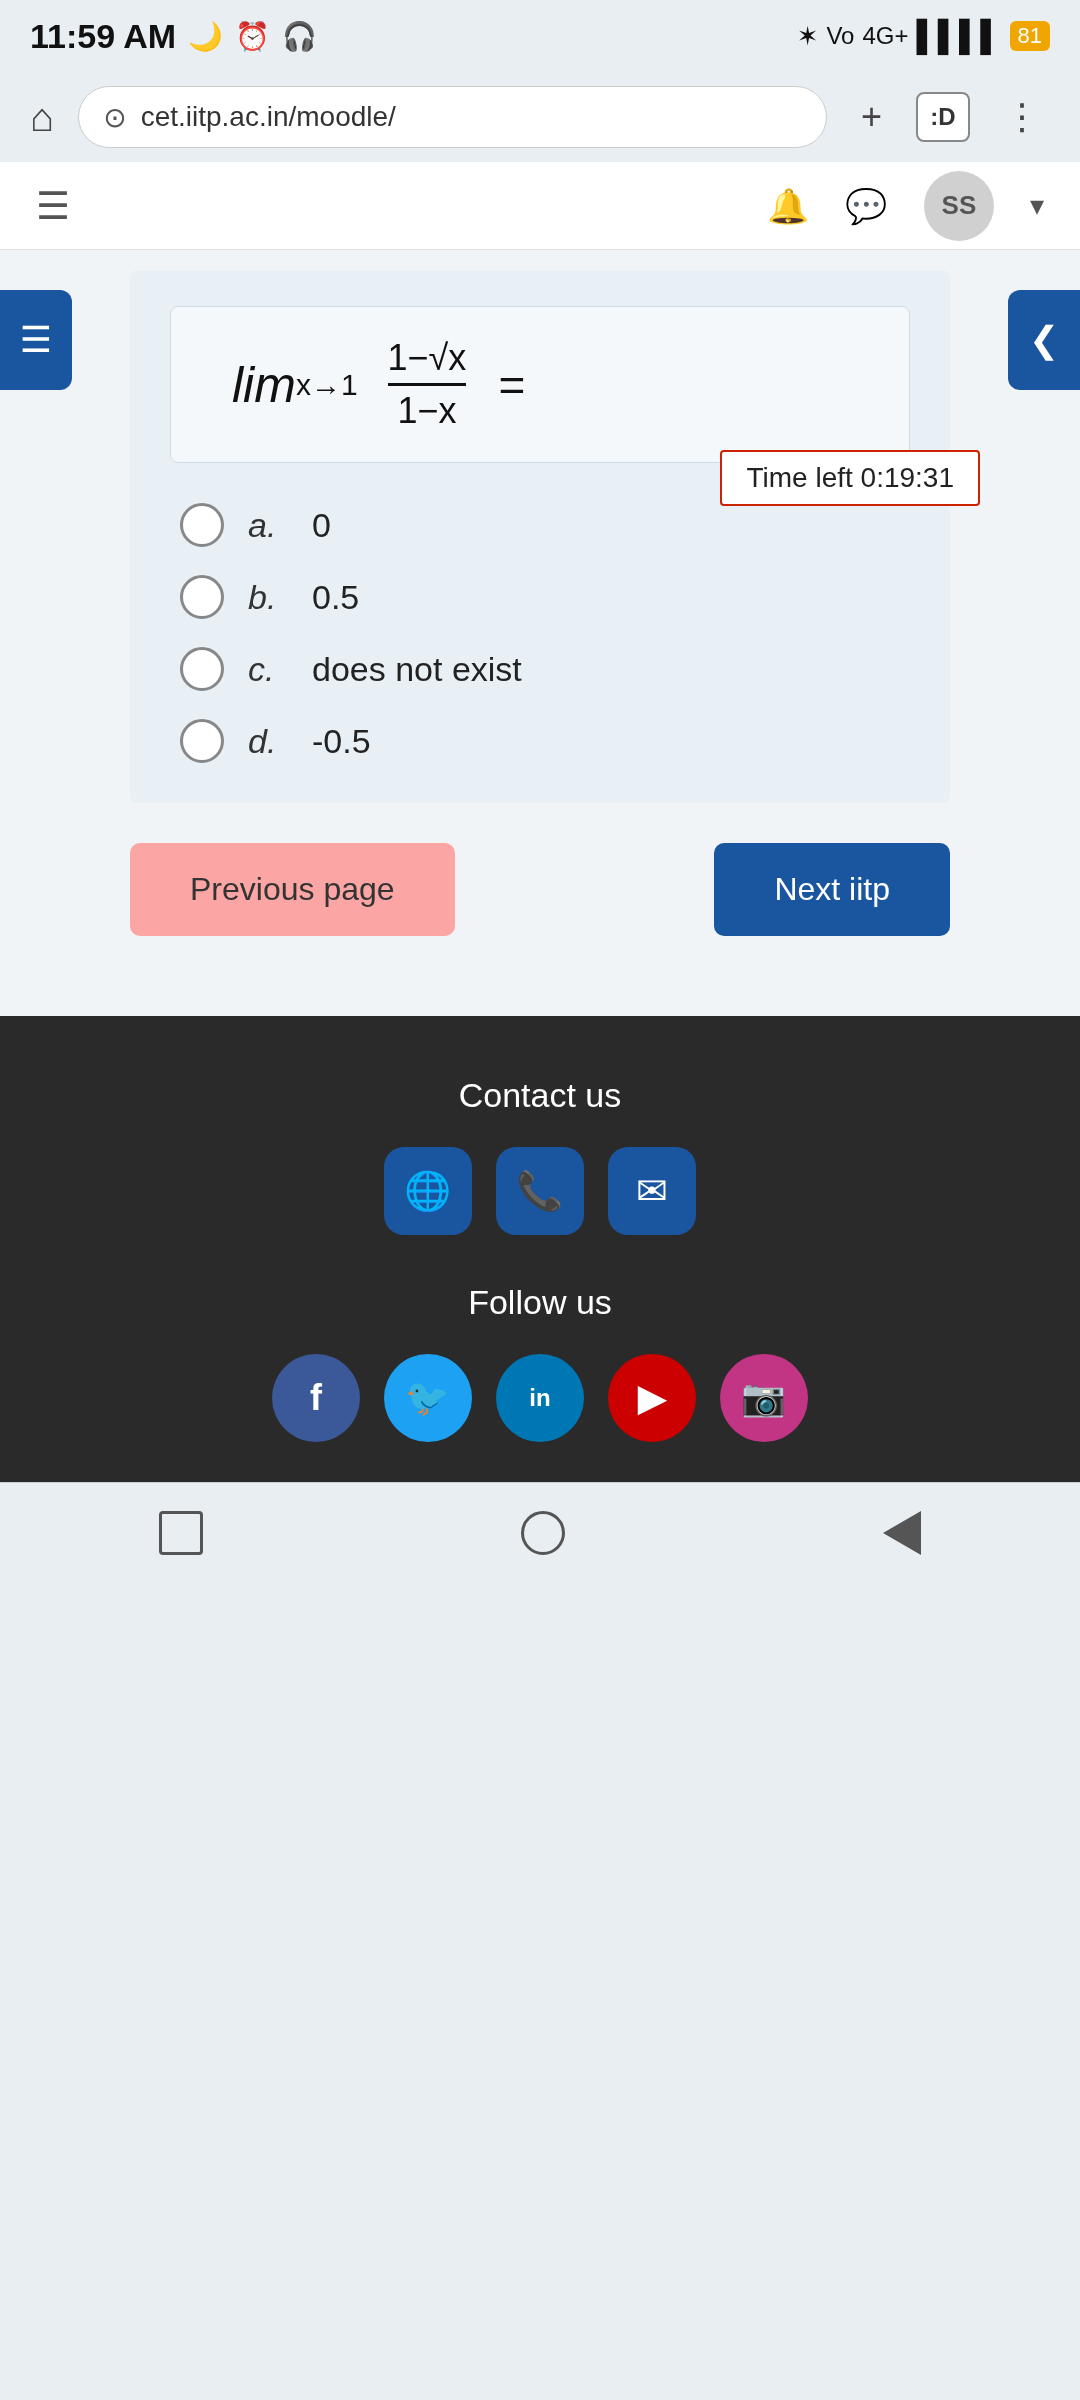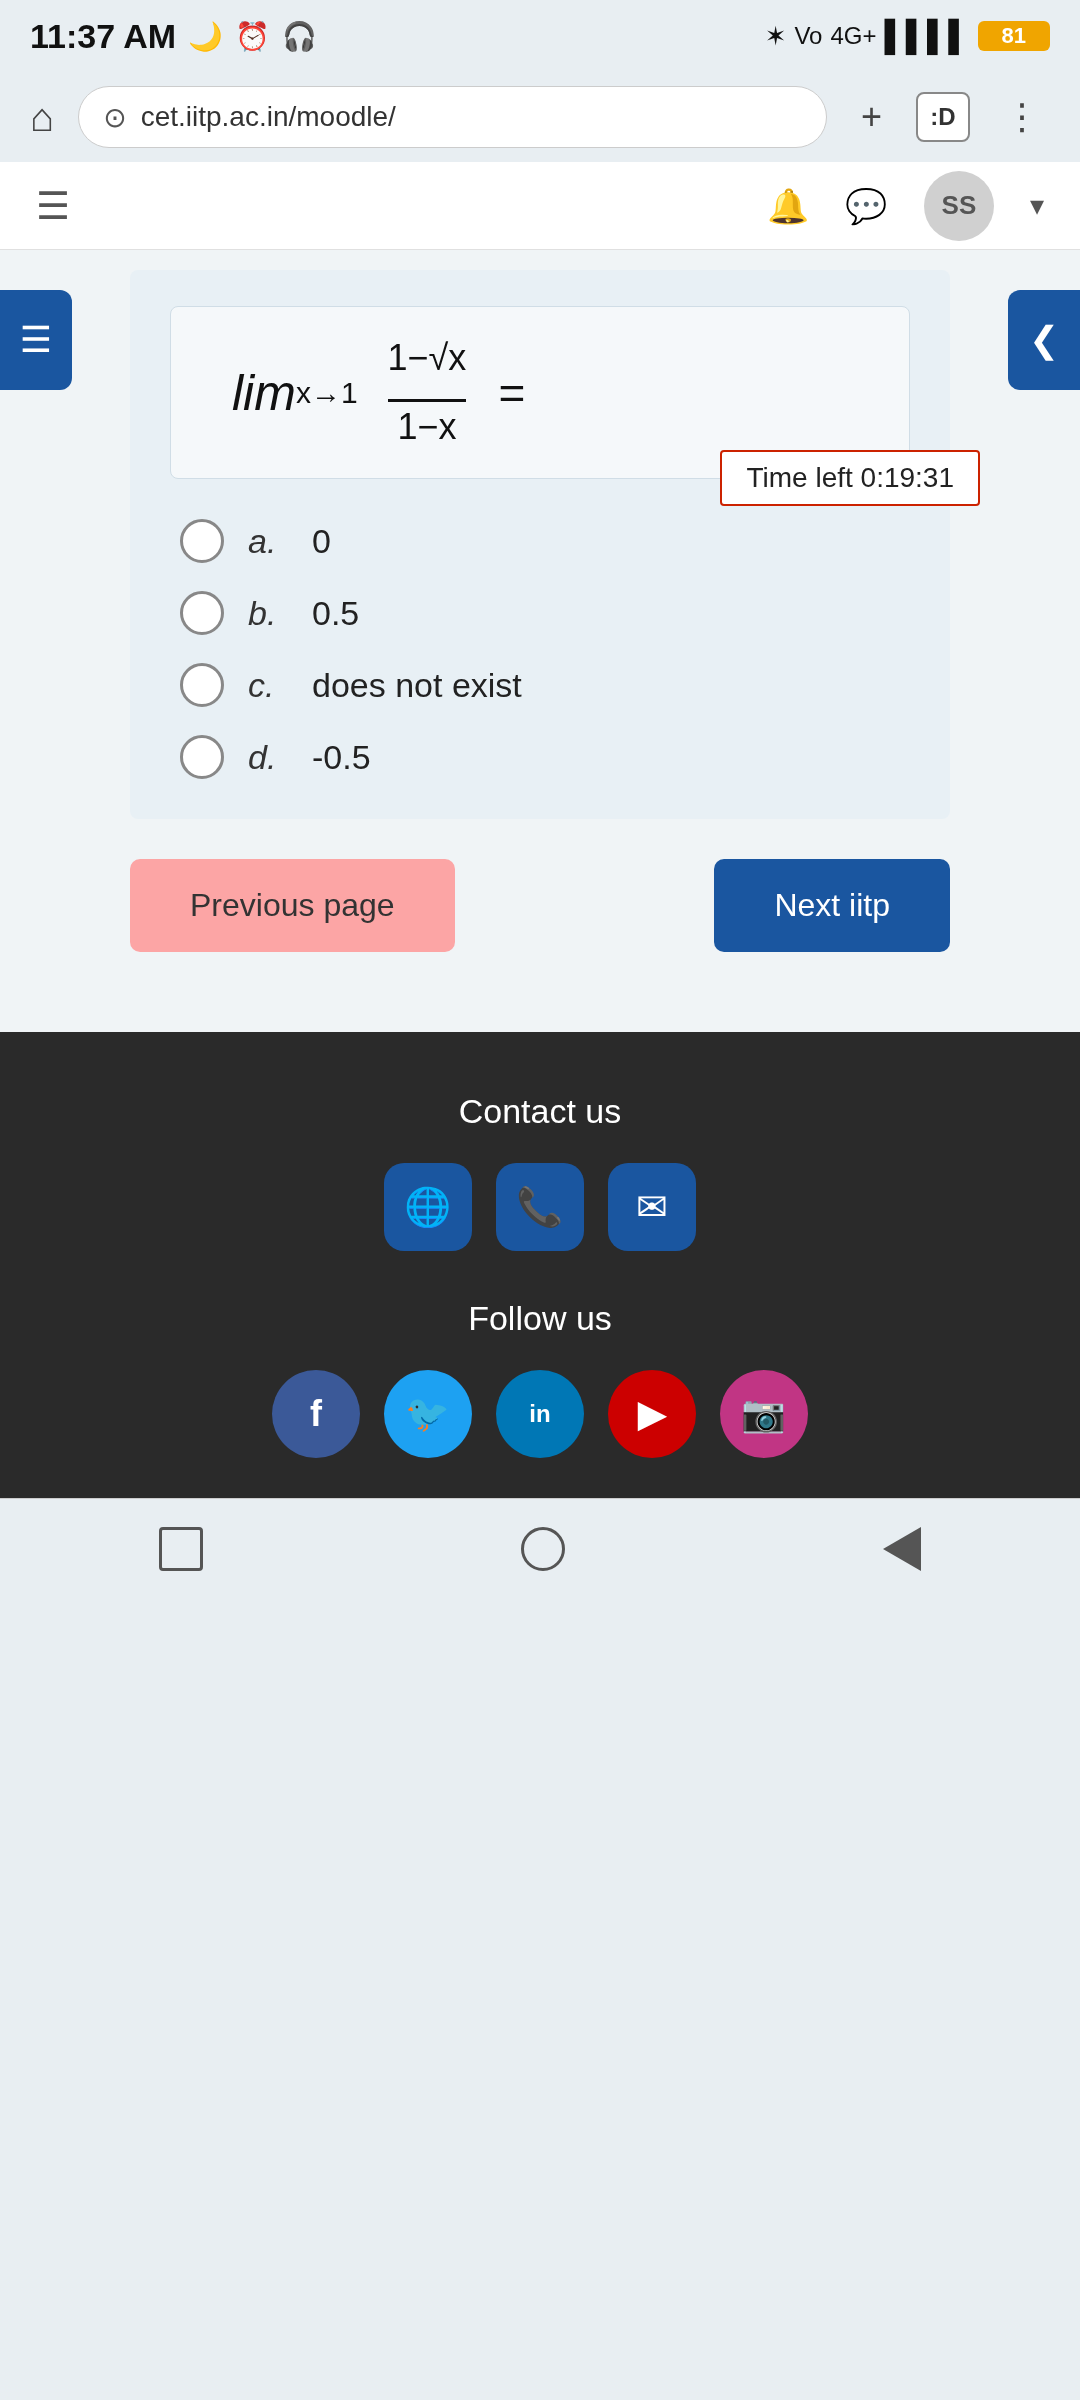--- a/index.html
+++ b/index.html
@@ -33,22 +33,22 @@
       display: flex;
       align-items: center;
       gap: 8px;
       font-size: 26px;
       color: #111;
     }
     .battery-badge {
       background: #f0a500;
       color: #fff;
       font-size: 22px;
-      font-weight: 700;
-      padding: 2px 24px;
+      font-weight: 400;
+      padding: 2px 8px;
       border-radius: 6px;
     }
 
     
     .browser-bar {
       background: #e8eef2;
       height: 90px;
       display: flex;
       align-items: center;
       padding: 0 30px;
@@ -248,21 +248,21 @@
     }
     .fraction {
       display: inline-flex;
       flex-direction: column;
       align-items: center;
       margin: 0 16px;
       font-size: 34px;
     }
     .fraction .numerator {
       border-bottom: 3px solid #111;
-      padding-bottom: 20px;
+      padding-bottom: 4px;
       margin-bottom: 4px;
       font-size: 36px;
     }
     .fraction .denominator {
       font-size: 36px;
     }
     .equals-sign {
       font-size: 46px;
       margin-left: 16px;
     }
@@ -436,21 +436,21 @@
       border-bottom: 22px solid transparent;
       border-right: 38px solid #555;
       display: inline-block;
     }
   </style>
 </head>
 <body>
 
 <div class="status-bar">
   <div style="display:flex;align-items:center;gap:12px;">
-    <span class="status-time">11:37 AM</span>
+    <span class="status-time">11:59 AM</span>
     <span style="font-size:28px;">🌙</span>
     <span style="font-size:28px;">⏰</span>
     <span style="font-size:28px;">🎧</span>
   </div>
   <div class="status-icons-right">
     <span>✶</span>
     <span style="font-size:24px;">Vo</span>
     <span style="font-size:24px;">4G+</span>
     <span style="font-size:30px;">▌▌▌▌</span>
     <span class="battery-badge">81</span>

